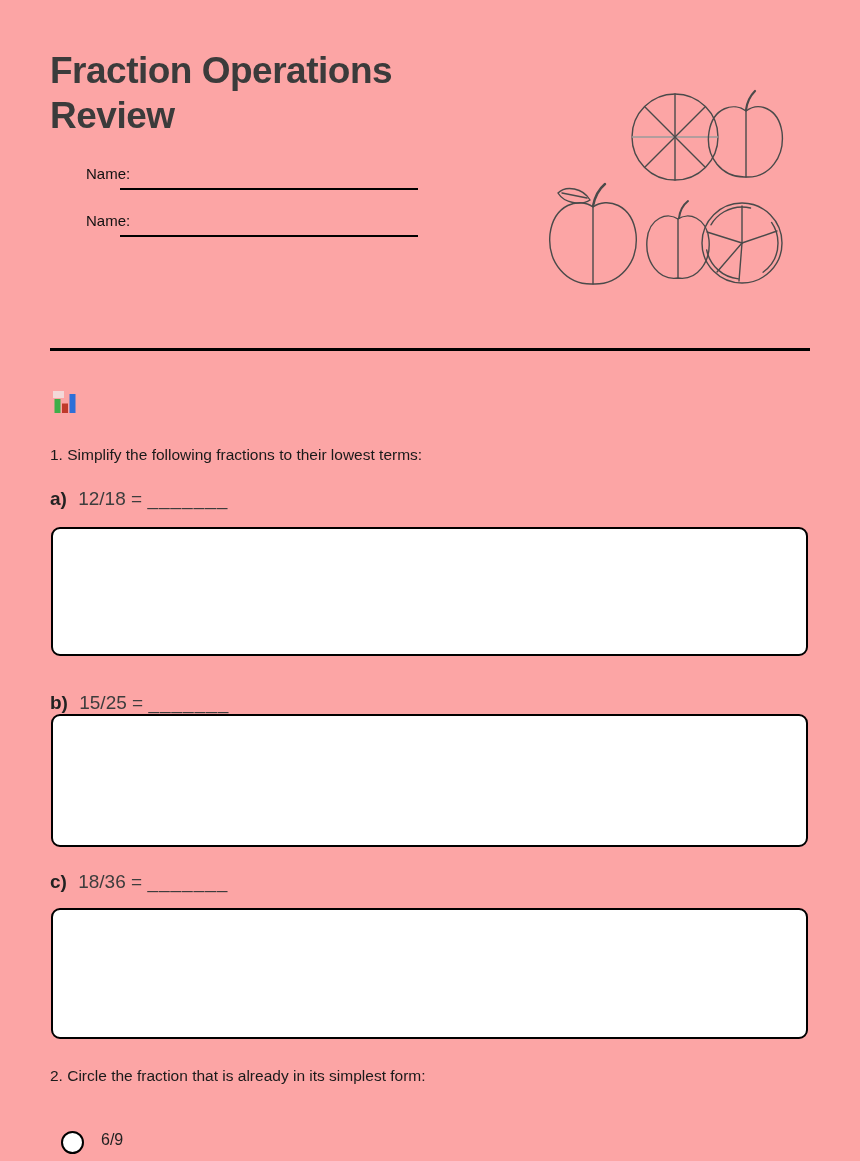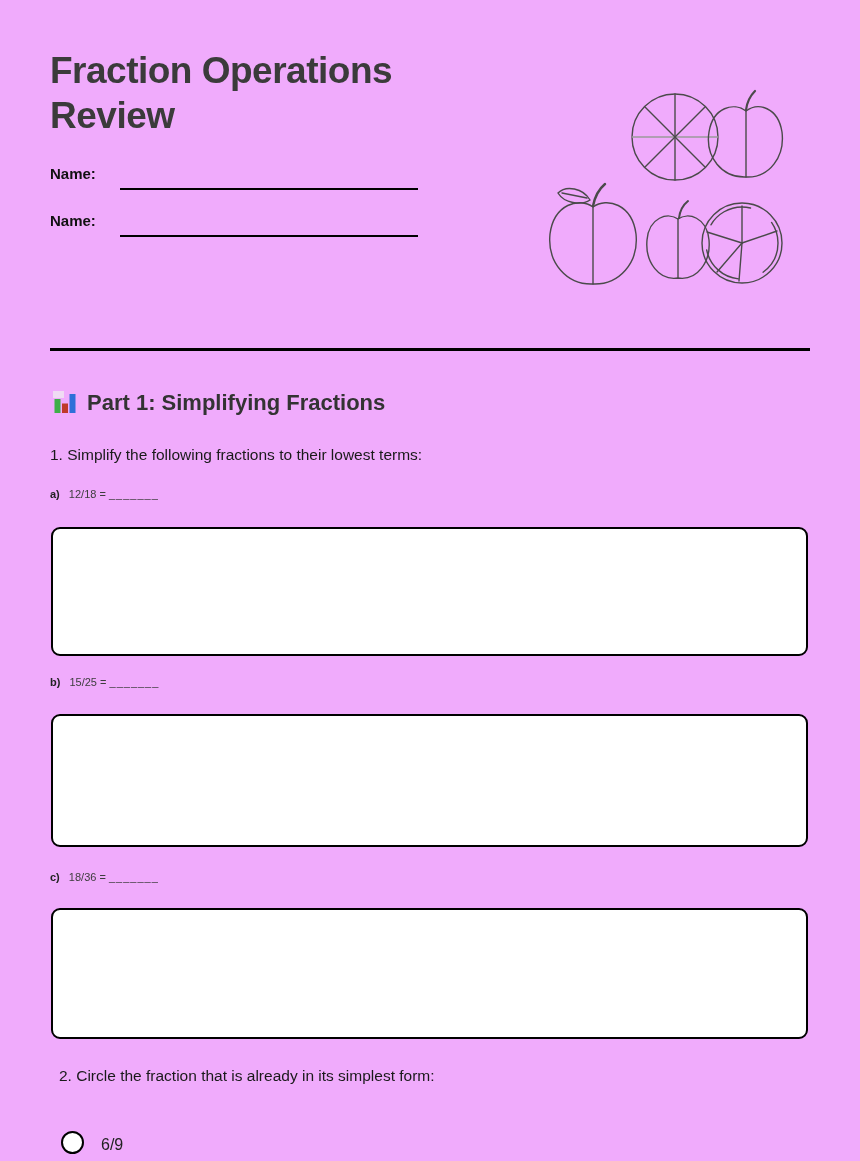--- a/index.html
+++ b/index.html
@@ -1,49 +1,49 @@
 <!DOCTYPE html>
 <html><head>
 <meta charset="utf-8">
 <style>
   * { margin:0; padding:0; box-sizing:border-box; }
   html,body { width:860px; height:1161px; background:#ffffff;
               font-family:"Liberation Sans", sans-serif; }
-  .page { position:relative; width:860px; height:1161px; background:#f0abfc; overflow:hidden; }
+  .page { position:relative; width:860px; height:1161px; background:#fca5a5; overflow:hidden; }
 
   .doc-title { position:absolute; left:50px; top:48px; width:470px;
                font-size:37px; line-height:45px; font-weight:700;
                color:#3b3b3b; letter-spacing:-0.5px; }
 
   .field-row { position:absolute; left:50px; height:22px; }
-  .field-label { font-size:15px; font-weight:700; color:#111; }
+  .field-label { font-size:15px; font-weight:400; color:#111;margin-left:36px; }
   .field-line { position:absolute; left:120px; width:298px; height:0;
                 border-bottom:2px solid #000; }
 
   .fruits { position:absolute; left:545px; top:85px; width:250px; height:205px; }
 
   .divider { position:absolute; left:50px; top:348px; width:760px; height:3px;
              background:#000; }
 
   .part-heading { position:absolute; left:52px; top:390px; display:flex;
                   align-items:center; gap:9px; }
   .part-heading .hicon { width:26px; height:26px; flex:0 0 auto; }
   .part-heading .htext { font-size:22px; font-weight:700; color:#333; }
 
   .prompt { position:absolute; left:50px; font-size:15.5px; font-weight:400;
             color:#1a1a1a; }
 
-  .item-row { position:absolute; left:50px; font-size:11px; color:#3d3d3d; }
+  .item-row { position:absolute; left:50px; font-size:19px; color:#3d3d3d; }
   .item-letter { font-weight:700; color:#222; margin-right:6px; }
   .item-blank { letter-spacing:1px; color:#3d3d3d; }
 
   .answer-box { position:absolute; left:51px; width:757px;
                 border:2px solid #000; border-radius:9px; background:#fff; }
 
-  .option-row { position:absolute; left:61px; display:flex; align-items:flex-end; gap:17px; }
+  .option-row { position:absolute; left:61px; display:flex; align-items:flex-start; gap:17px; }
   .radio-circle { width:23px; height:23px; border:2.5px solid #000;
                   border-radius:50%; background:#fff; }
   .option-label { font-size:16px; color:#222; }
 </style>
 </head>
 <body>
 
 <div class="page">
 
   <h1 class="doc-title">Fraction Operations Review</h1>
@@ -103,46 +103,45 @@
 
   <div class="divider"></div>
 
   <div class="part-heading">
     <svg class="hicon" viewBox="0 0 26 26" aria-hidden="true">
       <rect x="1" y="1" width="11" height="7" fill="#efefef" opacity="0.7"></rect>
       <rect x="2.5" y="9" width="6" height="14" fill="#3fae49"></rect>
       <rect x="10" y="13.5" width="6" height="9.5" fill="#c0392b"></rect>
       <rect x="17.5" y="4" width="6" height="19" fill="#2e6fd8"></rect>
     </svg>
-    <span class="htext">Part 1: Simplifying Fractions</span>
   </div>
 
   <div class="prompt" style="top:446px;">1. Simplify the following fractions to their lowest terms:</div>
 
   <div class="item-row" style="top:488px;">
     <span class="item-letter">a)</span>
     <span class="item-expression">12/18 =</span>
     <span class="item-blank">_______</span>
   </div>
   <div class="answer-box" style="top:527px; height:129px;"></div>
 
-  <div class="item-row" style="top:676px;">
+  <div class="item-row" style="top:692px;">
     <span class="item-letter">b)</span>
     <span class="item-expression">15/25 =</span>
     <span class="item-blank">_______</span>
   </div>
   <div class="answer-box" style="top:714px; height:133px;"></div>
 
   <div class="item-row" style="top:871px;">
     <span class="item-letter">c)</span>
     <span class="item-expression">18/36 =</span>
     <span class="item-blank">_______</span>
   </div>
   <div class="answer-box" style="top:908px; height:131px;"></div>
 
-  <div class="prompt" style="top:1067px;margin-left:9px;">2. Circle the fraction that is already in its simplest form:</div>
+  <div class="prompt" style="top:1067px;">2. Circle the fraction that is already in its simplest form:</div>
 
   <div class="option-row" style="top:1131px;">
     <span class="radio-circle"></span>
     <span class="option-label">6/9</span>
   </div>
 
 </div>
 
 </body></html>

